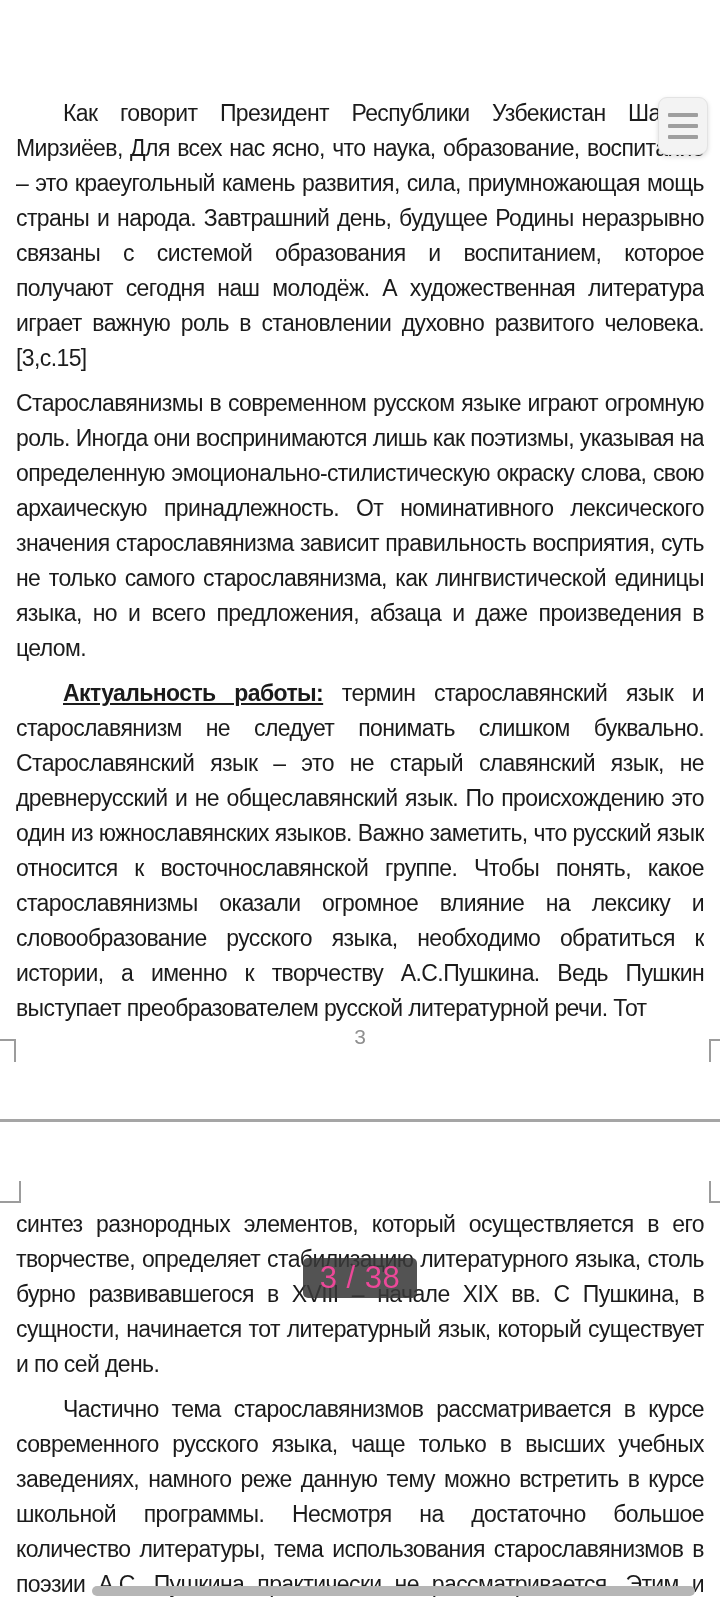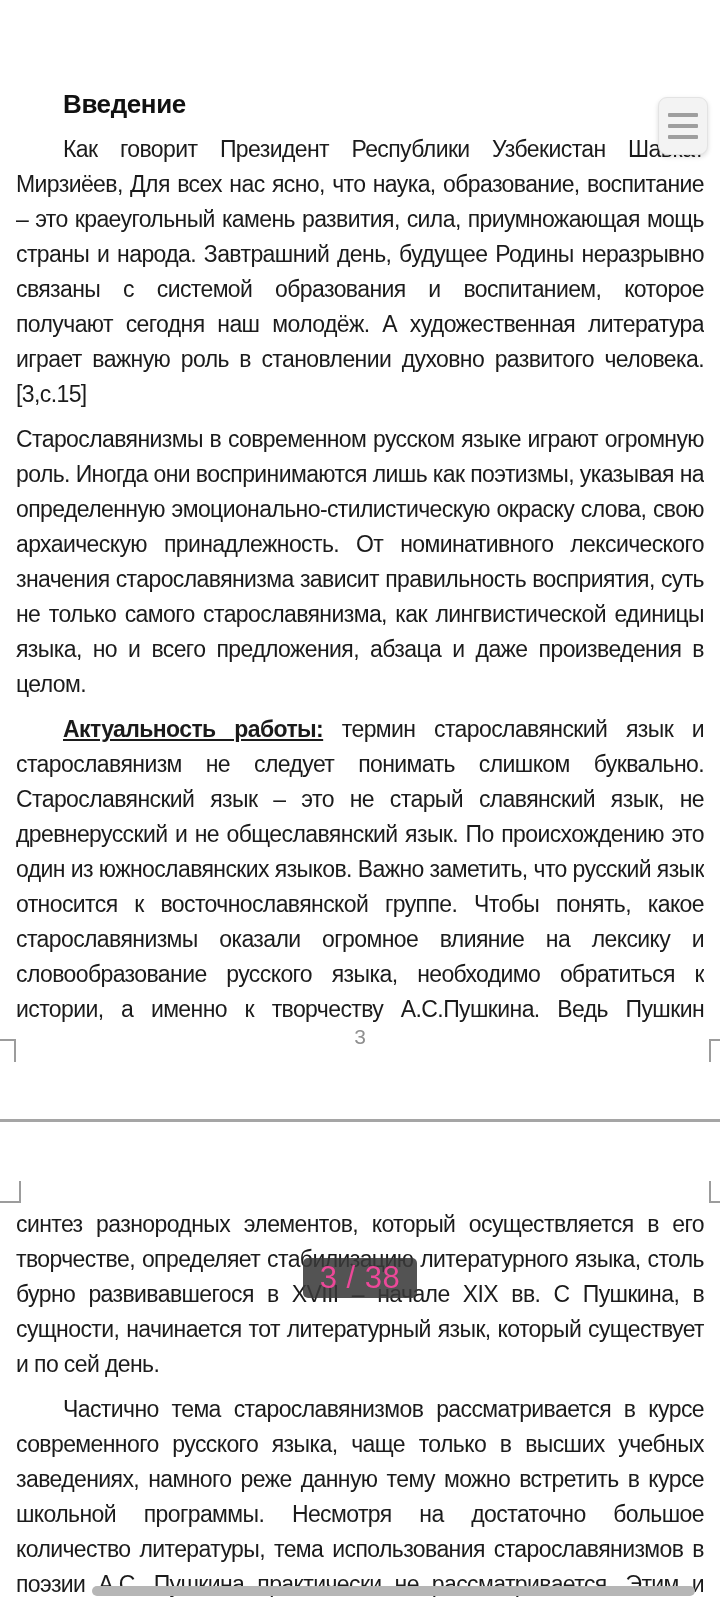--- a/index.html
+++ b/index.html
@@ -68,21 +68,20 @@
   
   .progress-bar{
     position:absolute;left:92px;top:1586px;width:603px;height:10px;
     background:#b6b6b6;border-radius:5px;
   }
 </style>
 </head>
 <body>
 
 <div class="text-col" id="page3-text">
-  <h1 class="doc-heading">Введение</h1>
   <p class="para indent">Как говорит Президент Республики Узбекистан Шавкат Мирзиёев,  Для всех нас ясно, что наука, образование, воспитание – это краеугольный камень развития, сила, приумножающая мощь страны и народа. Завтрашний день, будущее Родины неразрывно связаны с системой образования и воспитанием, которое получают сегодня наш молодёж. А художественная литература играет важную роль в становлении духовно развитого человека.[3,с.15]</p>
   <p class="para">Старославянизмы в современном русском языке играют огромную роль. Иногда они воспринимаются лишь как поэтизмы, указывая на определенную эмоционально-стилистическую окраску слова, свою архаическую принадлежность. От номинативного лексического значения старославянизма зависит правильность восприятия, суть не только самого старославянизма, как лингвистической единицы языка, но и всего предложения, абзаца и даже произведения в целом.</p>
   <p class="para indent"><span class="lead">Актуальность работы:</span><span> термин старославянский язык и старославянизм не следует понимать слишком буквально. Старославянский язык – это не старый славянский язык, не древнерусский и не общеславянский язык. По происхождению это один из южнославянских языков. Важно заметить, что русский язык относится к восточнославянской группе. Чтобы понять, какое старославянизмы оказали огромное влияние на лексику и словообразование русского языка, необходимо обратиться к истории, а именно к творчеству А.С.Пушкина. Ведь Пушкин выступает преобразователем русской литературной речи. Тот</span></p>
 </div>
 
 <div class="page-number">3</div>
 
 <div class="mark" id="mark-top-left"></div>
 <div class="mark" id="mark-top-right"></div>
 <div class="mark" id="mark-bottom-left"></div>

